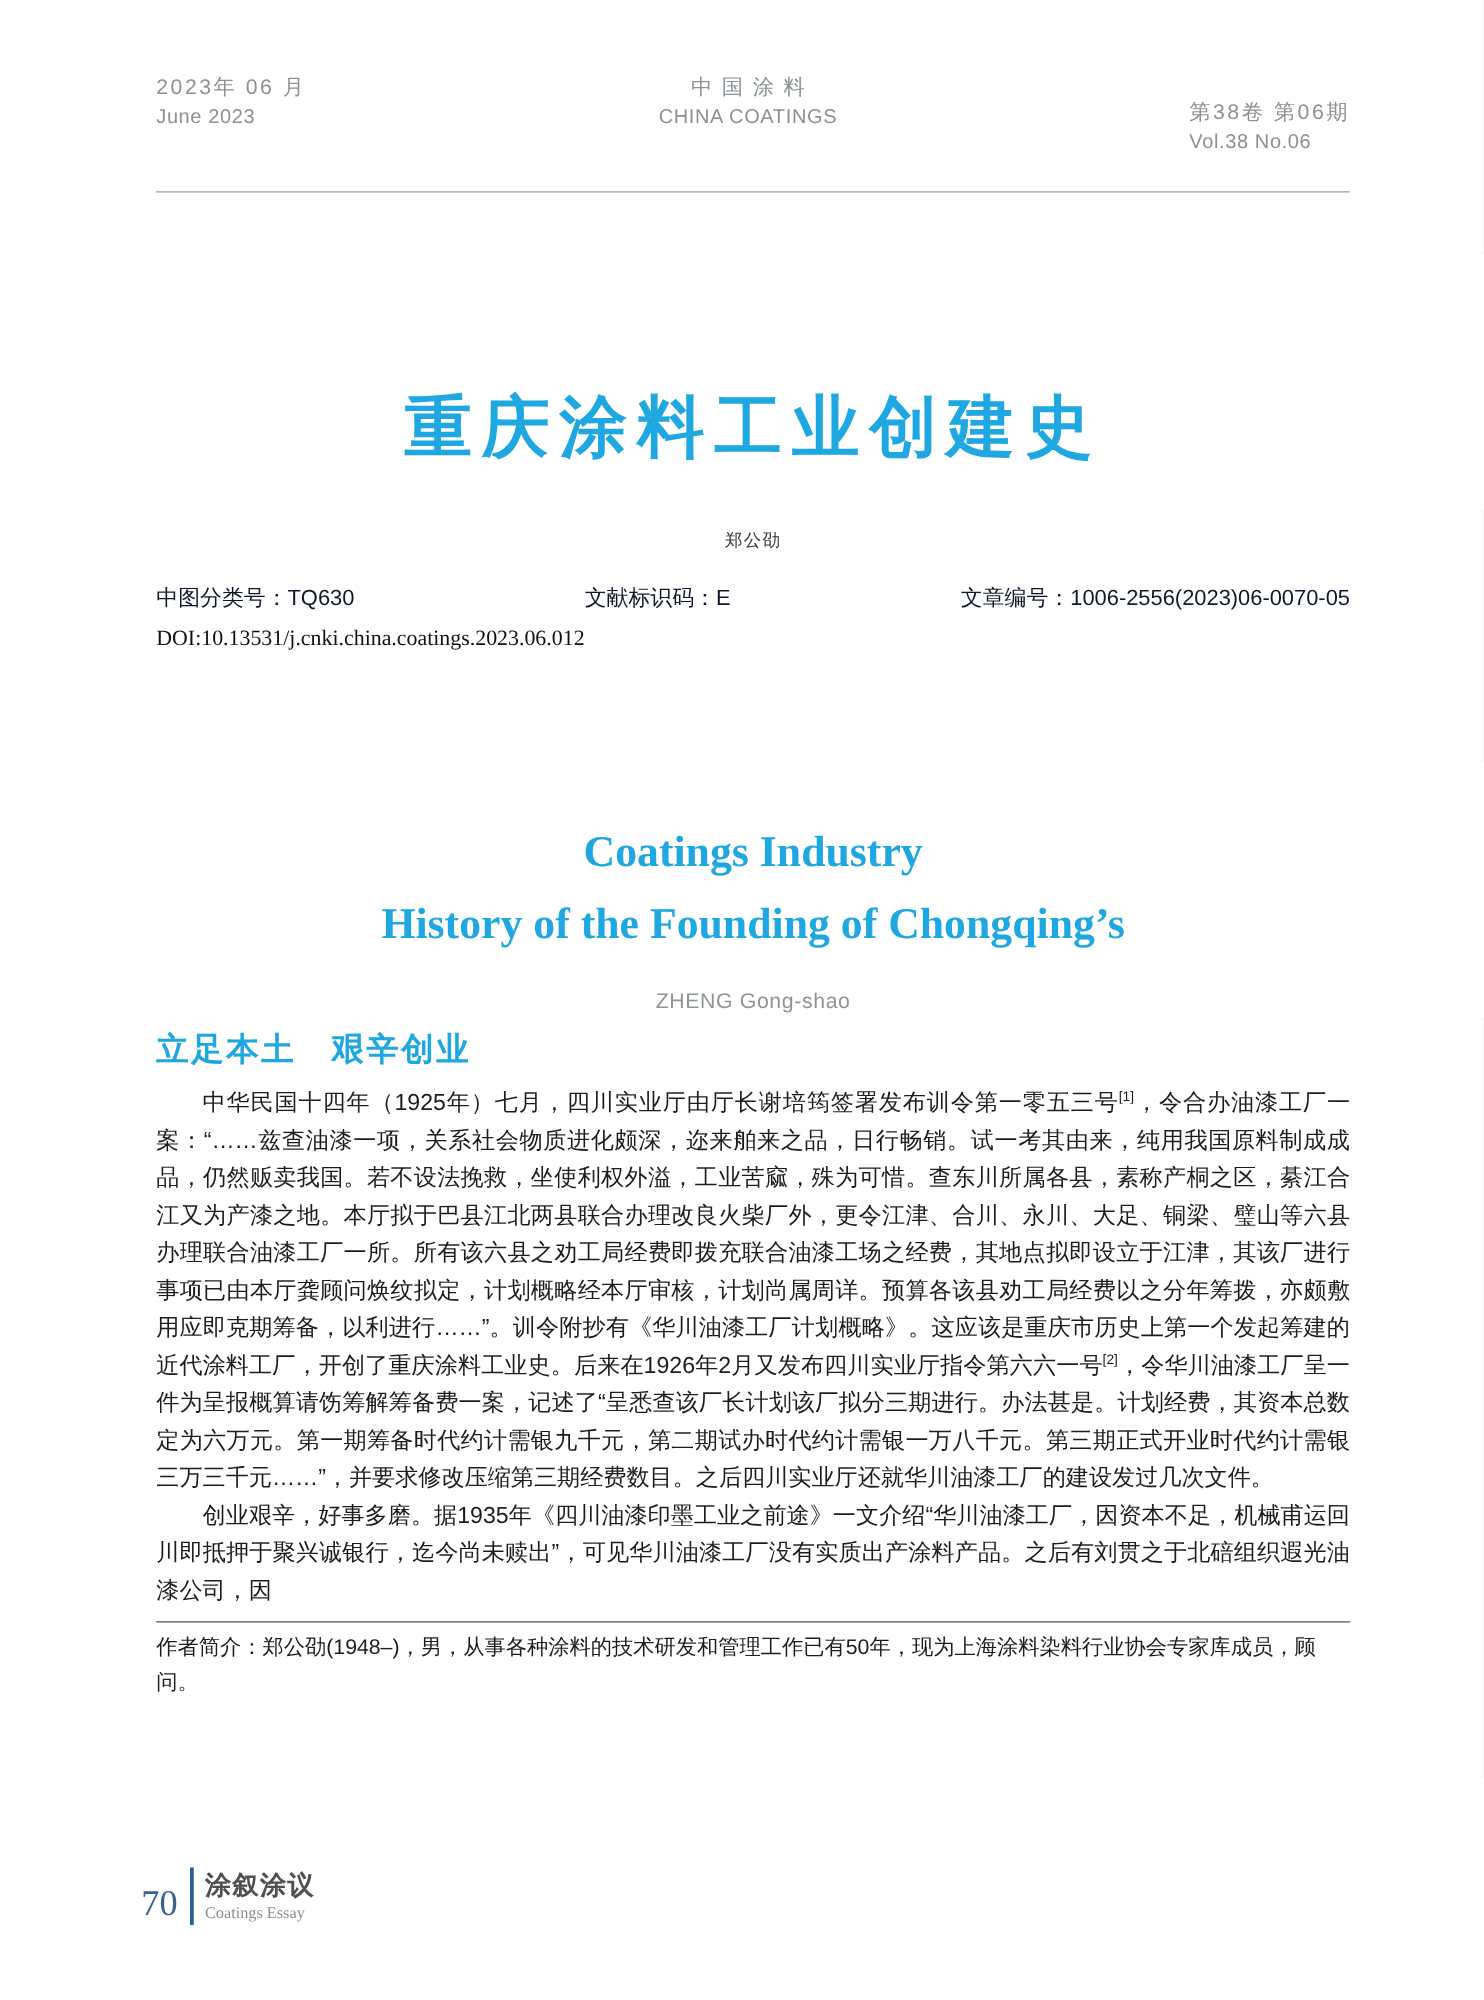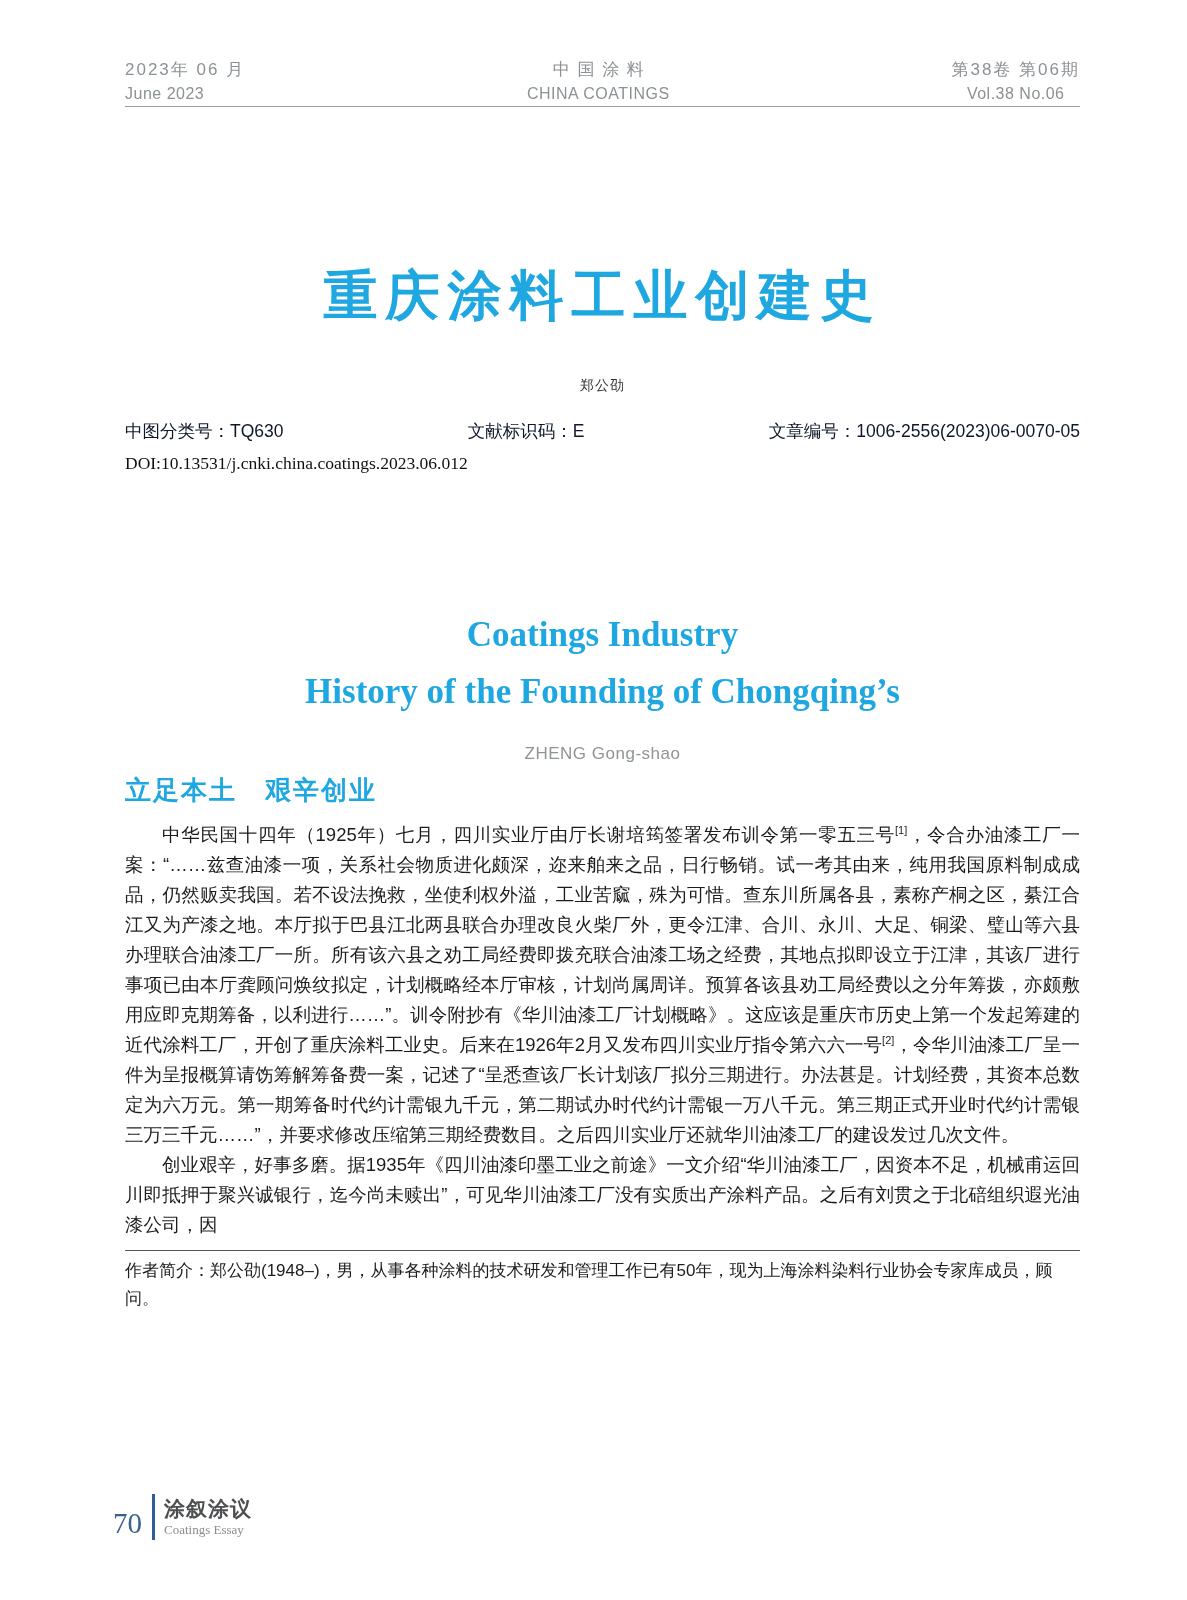--- a/index.html
+++ b/index.html
@@ -15,26 +15,26 @@
     overflow: hidden;
   }
   .content { padding: 58px 107px 0 125px; }
 
   
   .jheader {
     display: flex;
     justify-content: space-between;
     align-items: flex-start;
     border-bottom: 1px solid #9aa0a2;
-    padding-bottom: 0;
+    padding-bottom: 27px;
     color: #8b9194;
   }
   .jheader .col { line-height: 24px; font-size: 17px; }
   .jheader .col.center { text-align: center; }
-  .jheader .col.right  { text-align: center; }
+  .jheader .col.right  { text-align: left; margin-top: 20px; }
   .jheader .cn { letter-spacing: 2px; }
   .jheader .col.center .cn { letter-spacing: 0.45em; margin-right: -0.45em; }
   .jheader .en { font-size: 16px; letter-spacing: 0.5px; }
 
   
   .title-cn {
     margin-top: 152px;
     text-align: center;
     color: #1ea7e0;
     font-size: 54px;
@@ -88,21 +88,20 @@
     text-indent: 2em;
     color: #1c1c1c;
   }
   .section-heading {
     margin-top: 8px;
     color: #1ea7e0;
     font-size: 26px;
     font-weight: bold;
     letter-spacing: 2px;
     line-height: 40px;
-    font-family: Liberation Mono, monospace;
   }
   .body-text {
     font-size: 18.5px;
     line-height: 30px;
     text-align: justify;
     text-indent: 2em;
     color: #1c1c1c;
   }
   .body-text.first { margin-top: 8px; }
   sup { font-size: 11px; line-height: 0; }

